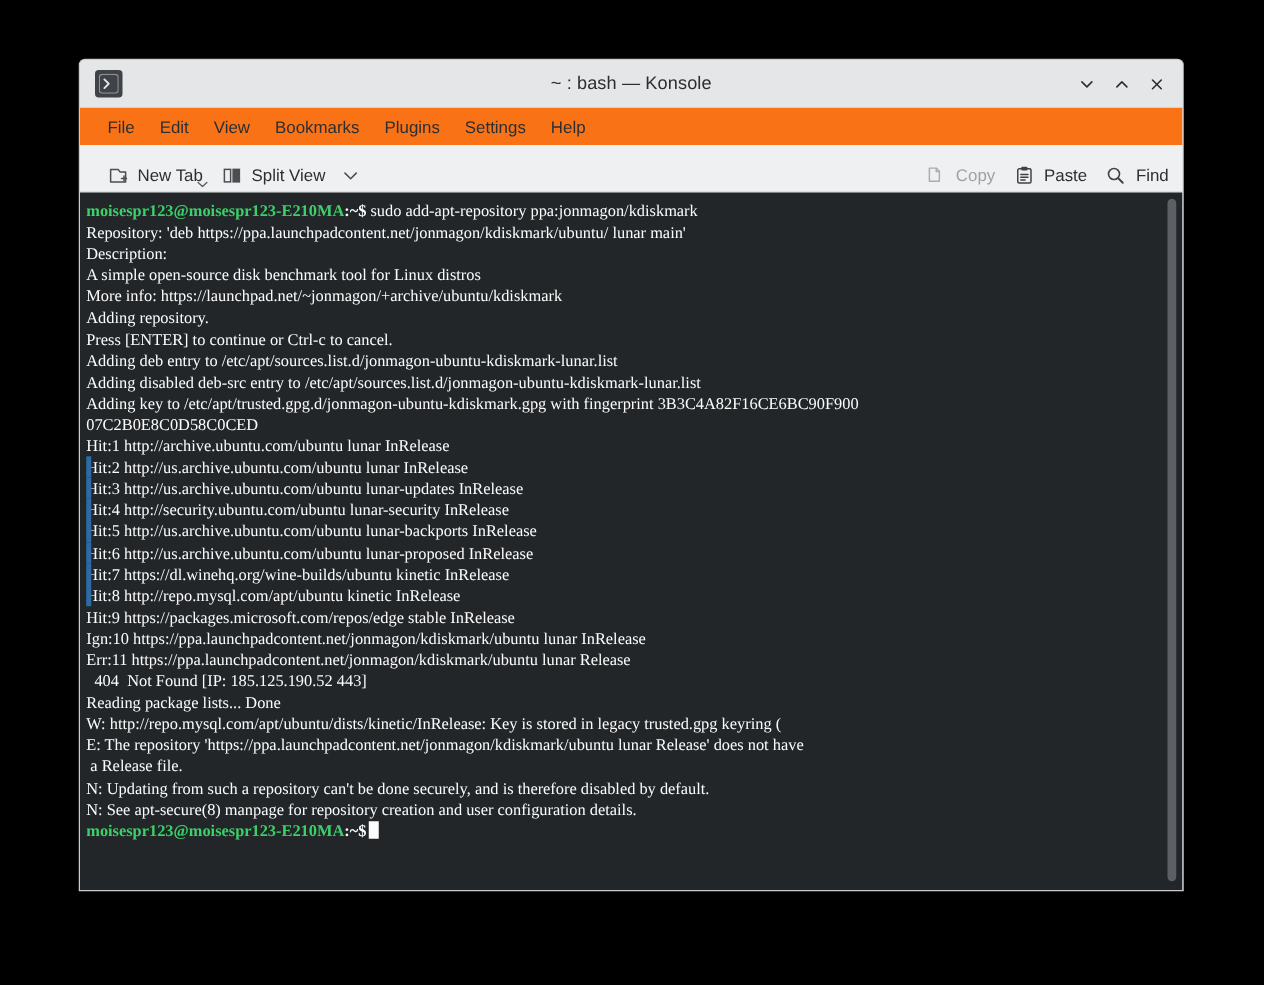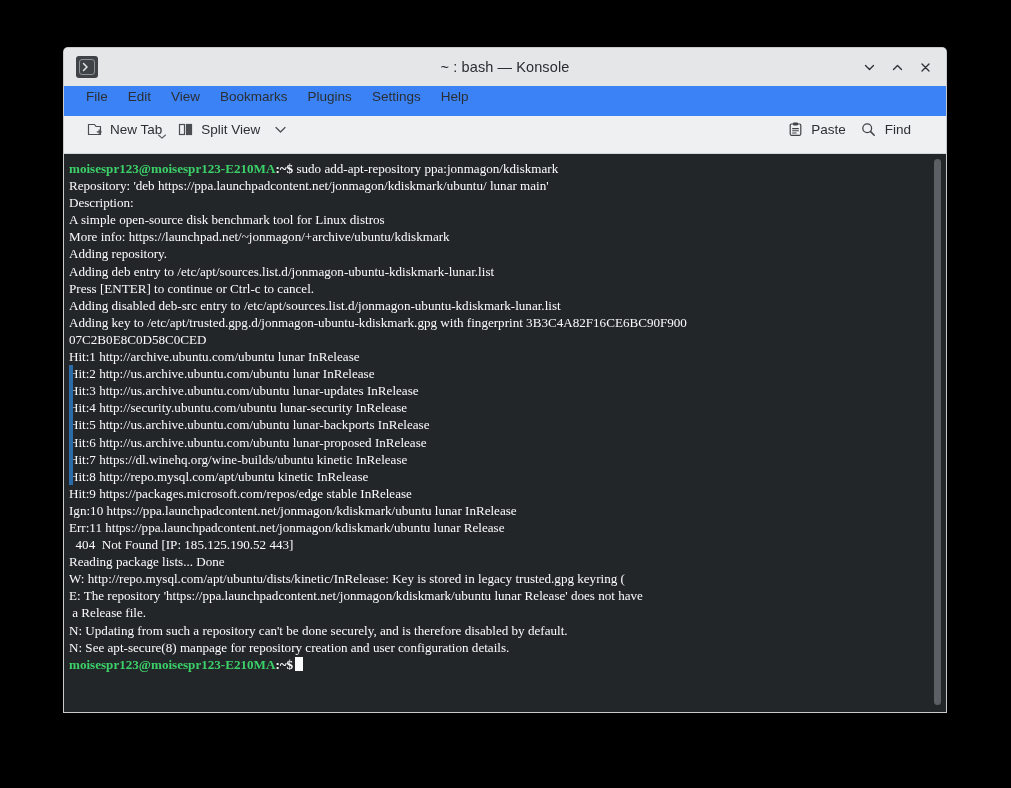--- a/index.html
+++ b/index.html
@@ -82,42 +82,42 @@
     align-items: center;
     justify-content: center;
     border-radius: 3px;
   }
   .win-btn svg { display:block; }
 
   
   .menubar {
     height: 30px;
     min-height: 30px;
-    background: #3b82f6;
-    display: flex;
-    align-items: flex-start;
+    background: #f97316;
+    display: flex;
+    align-items: center;
     padding-left: 12px;
     box-sizing: border-box;
   }
   .menu-item {
     font-size: 13.5px;
     color: #2b2f33;
     padding: 3px 10px;
     border-radius: 3px;
     white-space: nowrap;
   }
 
   
   .toolbar {
     height: 38px;
     min-height: 38px;
     background: #eff0f1;
     display: flex;
-    align-items: flex-start;
-    padding: 0 28px 0 14px;
+    align-items: flex-end;
+    padding: 0 4px 0 14px;
     box-sizing: border-box;
     border-bottom: 1px solid #d4d7d9;
   }
   .tb-btn {
     display: flex;
     align-items: center;
     gap: 7px;
     padding: 4px 7px;
     border-radius: 3px;
     font-size: 13.5px;
@@ -304,22 +304,22 @@
     </div>
 
     <div class="terminal">
       <div class="term-inner" id="term-inner">
           <div class="line"><span style="display: inline-block; width: 0px;"></span><span class="pfx-green">moisespr123@moisespr123-E210MA</span><span class="pfx-white">:~$</span><span> sudo add-apt-repository ppa:jonmagon/kdiskmark</span></div>
           <div class="line"><span style="display: inline-block; width: 0px;"></span><span>Repository: 'deb https://ppa.launchpadcontent.net/jonmagon/kdiskmark/ubuntu/ lunar main'</span></div>
           <div class="line"><span style="display: inline-block; width: 0px;"></span><span>Description:</span></div>
           <div class="line"><span style="display: inline-block; width: 0px;"></span><span>A simple open-source disk benchmark tool for Linux distros</span></div>
           <div class="line"><span style="display: inline-block; width: 0px;"></span><span>More info: https://launchpad.net/~jonmagon/+archive/ubuntu/kdiskmark</span></div>
           <div class="line"><span style="display: inline-block; width: 0px;"></span><span>Adding repository.</span></div>
+          <div class="line"><span style="display: inline-block; width: 0px;"></span><span>Press [ENTER] to continue or Ctrl-c to cancel.</span></div>
           <div class="line"><span style="display: inline-block; width: 0px;"></span><span>Adding deb entry to /etc/apt/sources.list.d/jonmagon-ubuntu-kdiskmark-lunar.list</span></div>
-          <div class="line"><span style="display: inline-block; width: 0px;"></span><span>Press [ENTER] to continue or Ctrl-c to cancel.</span></div>
           <div class="line"><span style="display: inline-block; width: 0px;"></span><span>Adding disabled deb-src entry to /etc/apt/sources.list.d/jonmagon-ubuntu-kdiskmark-lunar.list</span></div>
           <div class="line"><span style="display: inline-block; width: 0px;"></span><span>Adding key to /etc/apt/trusted.gpg.d/jonmagon-ubuntu-kdiskmark.gpg with fingerprint 3B3C4A82F16CE6BC90F900</span></div>
           <div class="line"><span style="display: inline-block; width: 0px;"></span><span>07C2B0E8C0D58C0CED</span></div>
           <div class="line"><span style="display: inline-block; width: 0px;"></span><span>Hit:1 http://archive.ubuntu.com/ubuntu lunar InRelease</span></div>
           <div class="line"><span class="gutter-mark" style="height: 17.1px;"></span><span style="display: inline-block; width: 0px;"></span><span>Hit:2 http://us.archive.ubuntu.com/ubuntu lunar InRelease</span></div>
           <div class="line"><span class="gutter-mark" style="height: 17.1px;"></span><span style="display: inline-block; width: 0px;"></span><span>Hit:3 http://us.archive.ubuntu.com/ubuntu lunar-updates InRelease</span></div>
           <div class="line"><span class="gutter-mark" style="height: 17.1px;"></span><span style="display: inline-block; width: 0px;"></span><span>Hit:4 http://security.ubuntu.com/ubuntu lunar-security InRelease</span></div>
           <div class="line"><span class="gutter-mark" style="height: 17.1px;"></span><span style="display: inline-block; width: 0px;"></span><span>Hit:5 http://us.archive.ubuntu.com/ubuntu lunar-backports InRelease</span></div>
           <div class="line"><span class="gutter-mark" style="height: 17.1px;"></span><span style="display: inline-block; width: 0px;"></span><span>Hit:6 http://us.archive.ubuntu.com/ubuntu lunar-proposed InRelease</span></div>
           <div class="line"><span class="gutter-mark" style="height: 17.1px;"></span><span style="display: inline-block; width: 0px;"></span><span>Hit:7 https://dl.winehq.org/wine-builds/ubuntu kinetic InRelease</span></div>

